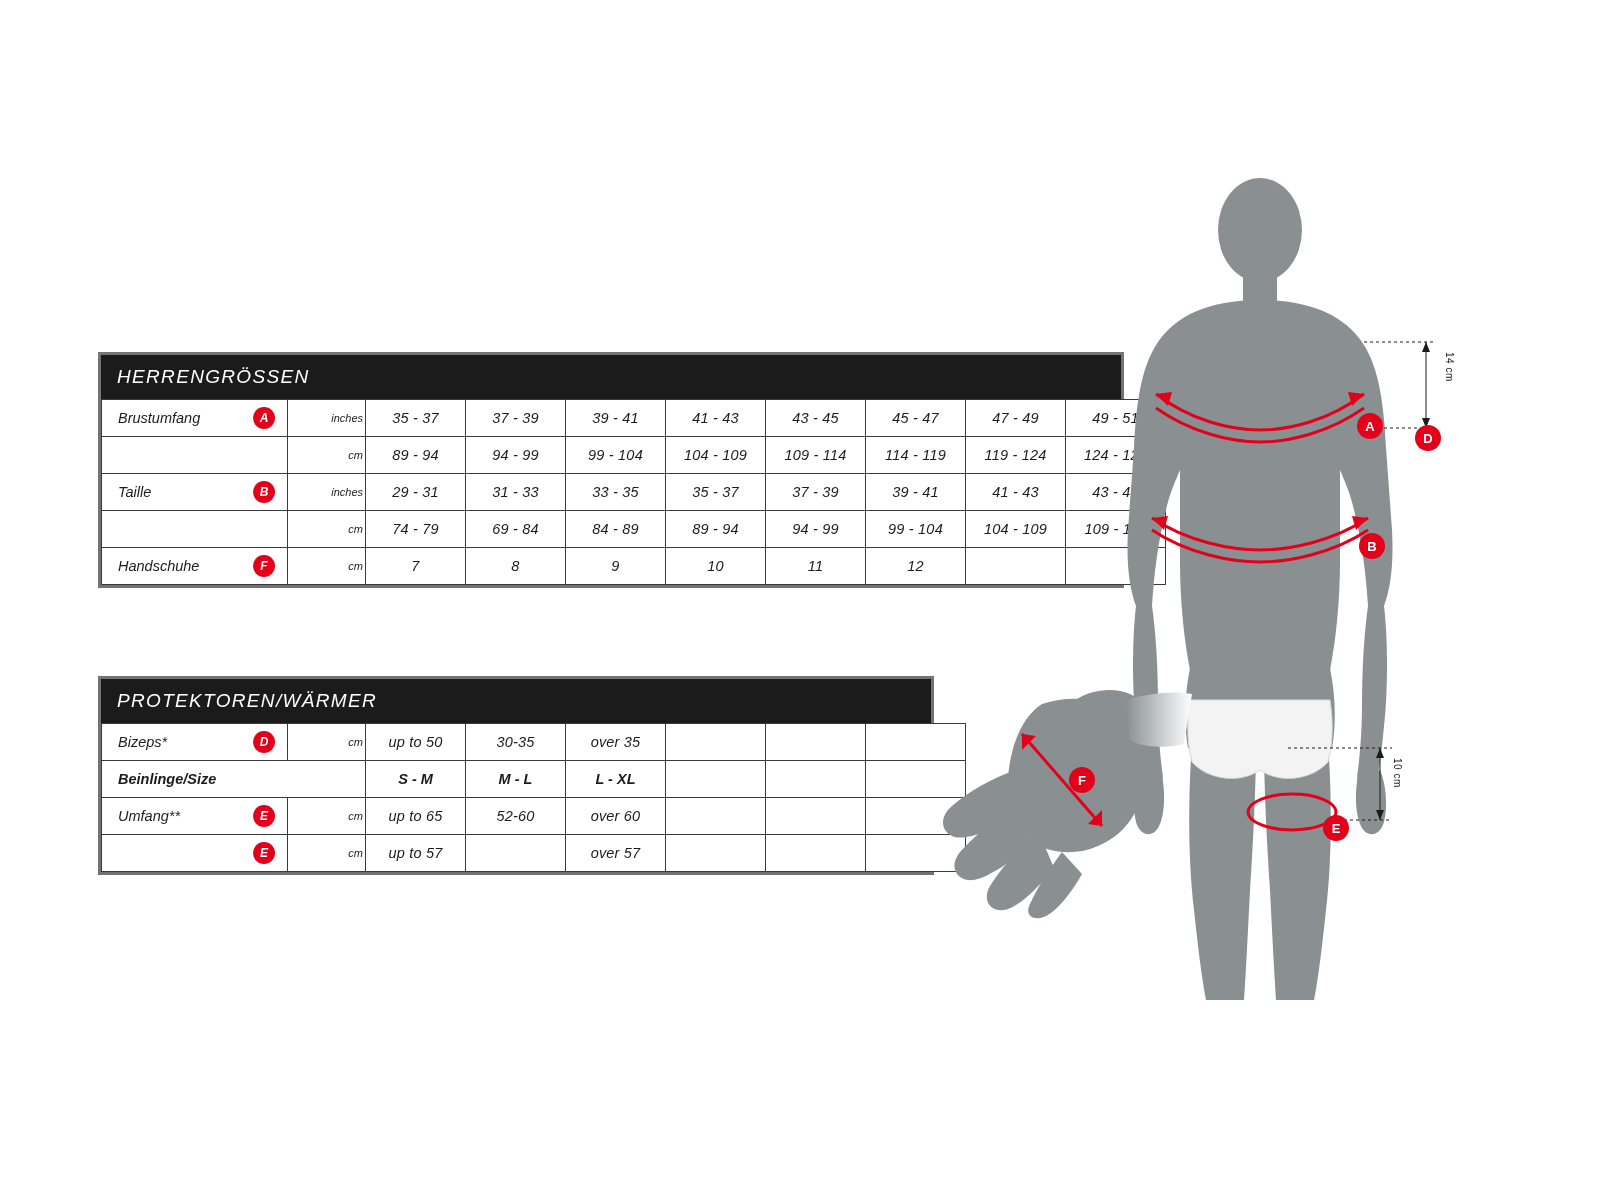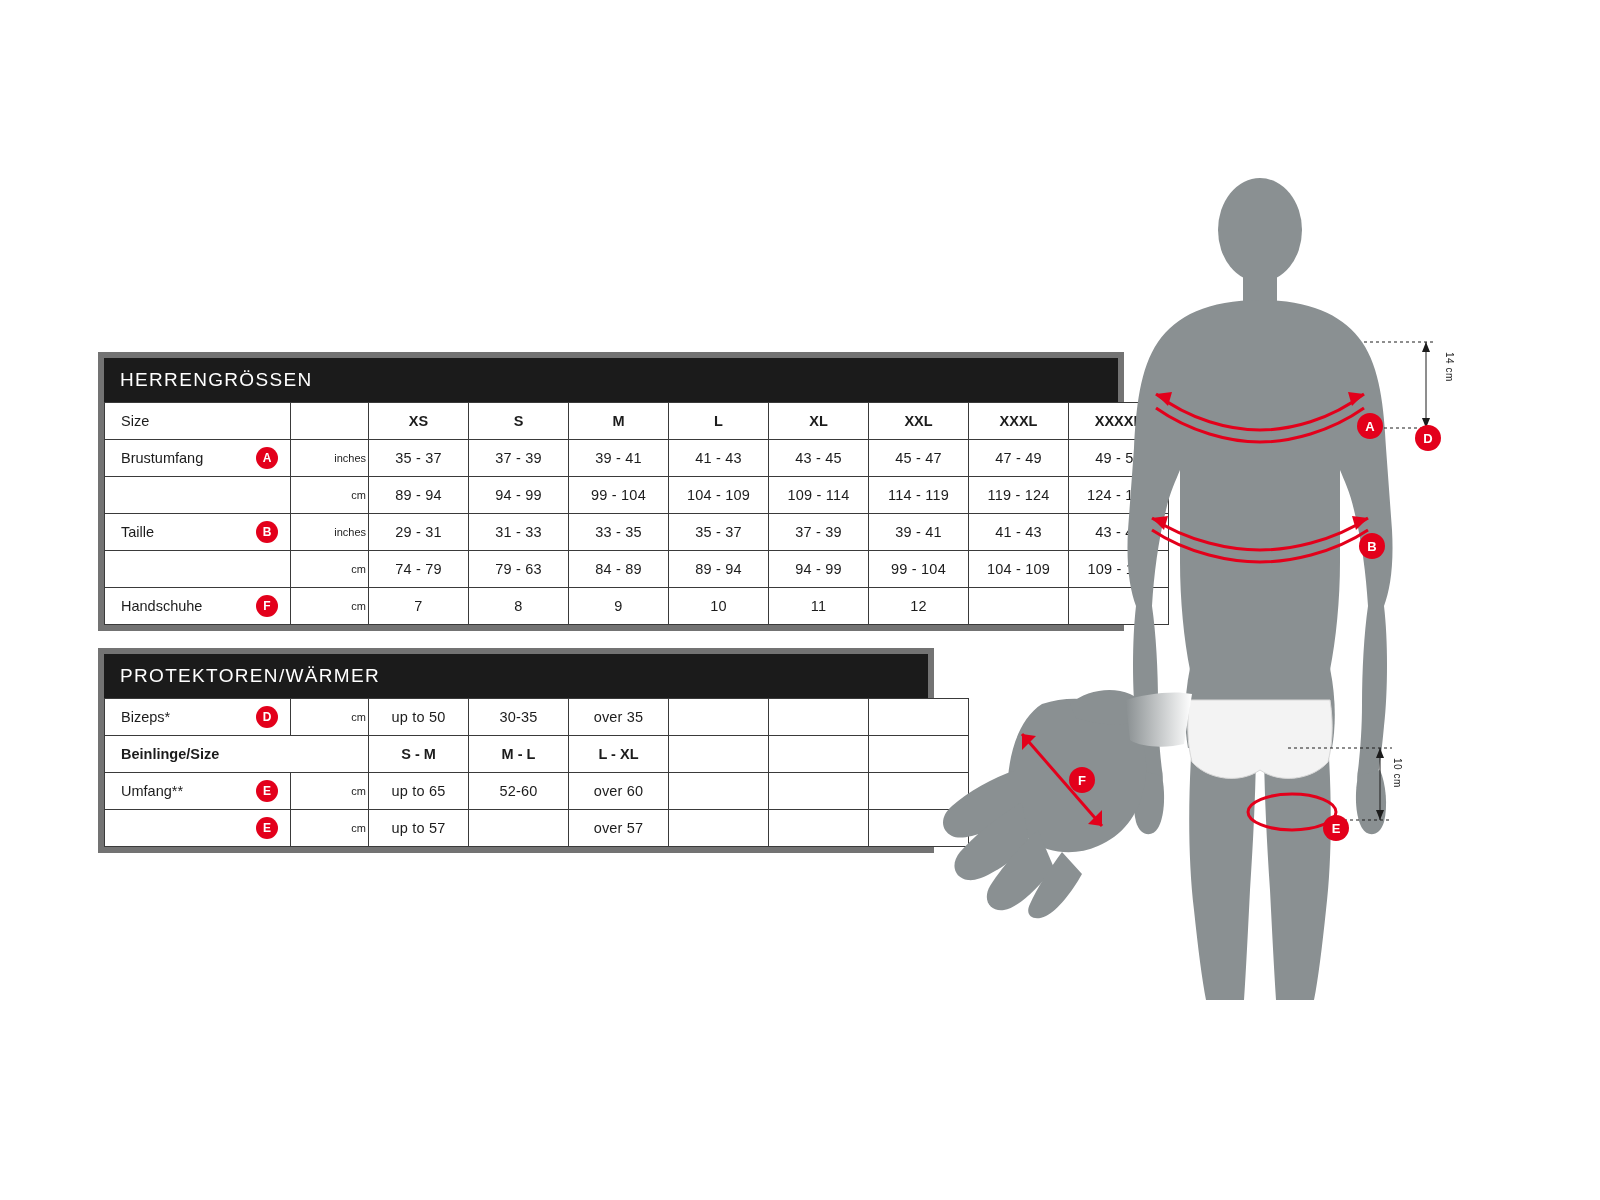--- a/index.html
+++ b/index.html
@@ -11,25 +11,26 @@
     width: 1600px;
     height: 1200px;
     position: relative;
     font-family: "Liberation Sans", sans-serif;
     overflow: hidden;
   }
 
   
   .table-block {
     position: absolute;
-    border: 6px solid #737373;
+    border: 3px solid #737373;
     box-sizing: border-box;
+    font-style: italic;
   }
   #mens-table { left: 98px; top: 352px; width: 1026px; }
-  #prot-table { left: 98px; top: 648px; width: 836px; }
+  #prot-table { left: 98px; top: 676px; width: 836px; }
 
   .tbl-header {
     background: #1b1b1b;
     color: #ffffff;
     height: 44px;
     display: flex;
     align-items: center;
     padding-left: 16px;
     letter-spacing: 0.07em;
     font-size: 19px;
@@ -128,32 +129,20 @@
       <col style="width:100px">
       <col style="width:100px">
       <col style="width:100px">
       <col style="width:100px">
       <col style="width:100px">
       <col style="width:100px">
       <col style="width:100px">
     </colgroup>
 
     <tbody>
-        <tr class="size-head">
-      <td class="label" colspan="2">Size</td>
-      <td></td>
-      <td>XS</td>
-      <td>S</td>
-      <td>M</td>
-      <td>L</td>
-      <td>XL</td>
-      <td>XXL</td>
-      <td>XXXL</td>
-      <td>XXXXL</td>
-    </tr>
 
     <tr>
       <td class="label badge-cell" colspan="2">
         <span>Brustumfang</span>
         <span class="badge">A</span>
       </td>
       <td class="unit">inches</td>
       <td class="num">35 - 37</td>
       <td class="num">37 - 39</td>
       <td class="num">39 - 41</td>
@@ -190,21 +179,21 @@
       <td class="num">37 - 39</td>
       <td class="num">39 - 41</td>
       <td class="num">41 - 43</td>
       <td class="num">43 - 45</td>
     </tr>
 
     <tr>
       <td class="label noborder-top" colspan="2"></td>
       <td class="unit">cm</td>
       <td class="num">74 - 79</td>
-      <td class="num">79 - 63</td>
+      <td class="num">69 - 84</td>
       <td class="num">84 - 89</td>
       <td class="num">89 - 94</td>
       <td class="num">94 - 99</td>
       <td class="num">99 - 104</td>
       <td class="num">104 - 109</td>
       <td class="num">109 - 114</td>
     </tr>
 
     <tr>
       <td class="label badge-cell" colspan="2">

